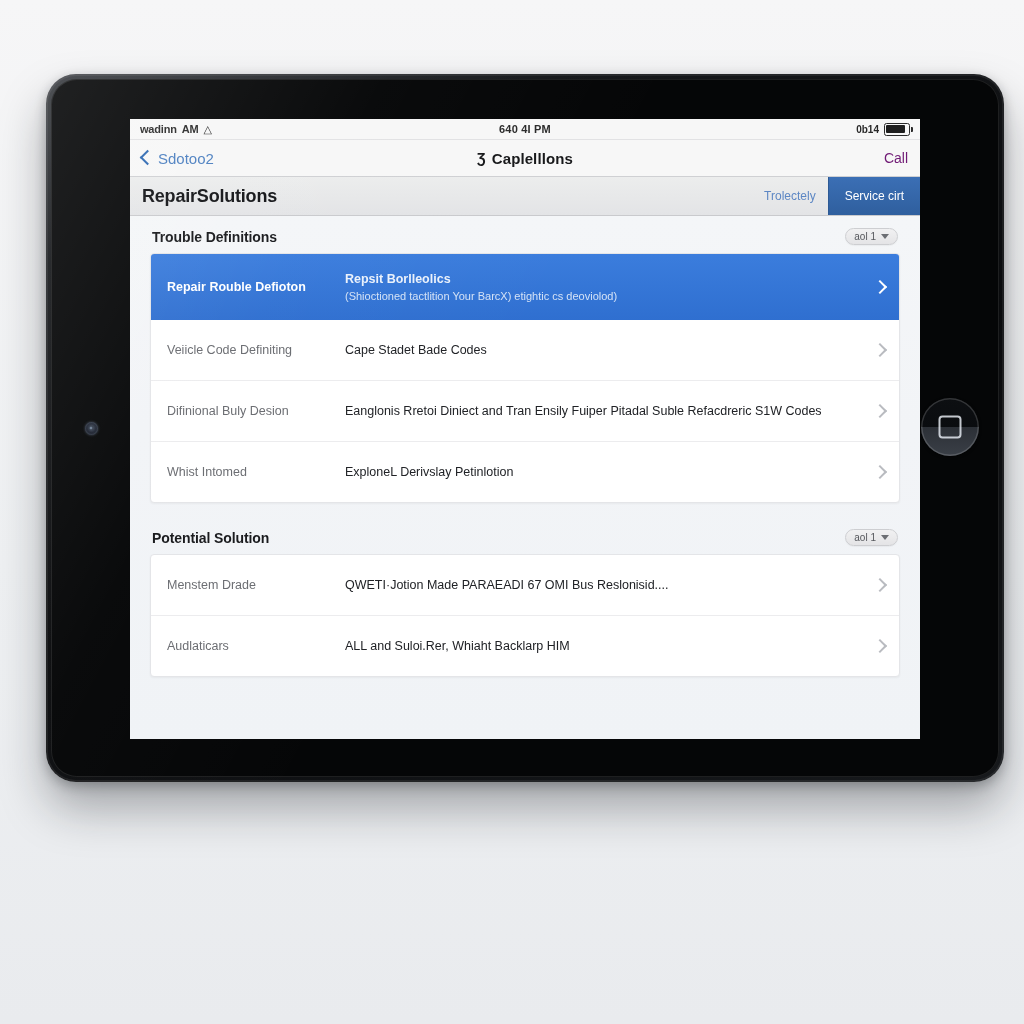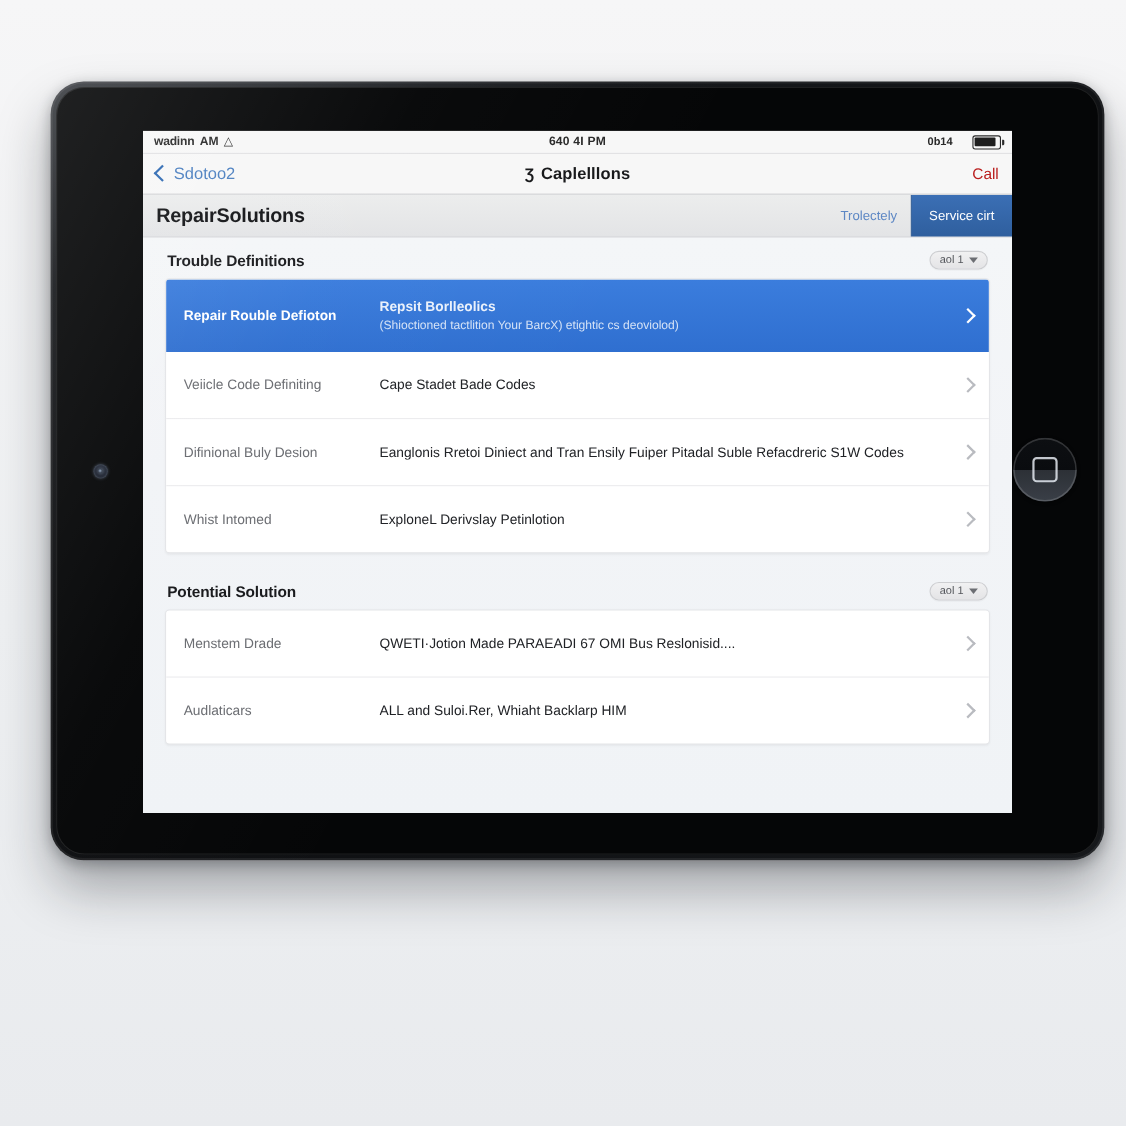--- a/index.html
+++ b/index.html
@@ -91,21 +91,21 @@
     position: relative;
     height: 20px;
     background: #f7f7f7;
     display: flex; align-items: center;
     padding: 0 10px;
     font-size: 11px; color: #2a2a2a;
     border-bottom: 1px solid #e2e2e4;
   }
   .sb-left { display:flex; align-items:center; gap:5px; }
   .sb-center { position:absolute; left:0; right:0; text-align:center; font-weight:bold; letter-spacing:.2px; }
-  .sb-right { margin-left:auto; display:flex; align-items:center; gap:18px; position:relative; z-index:2;}
+  .sb-right { margin-left:auto; display:flex; align-items:center; gap:5px; position:relative; z-index:2;}
   .sb-carrier { font-weight:bold; letter-spacing:-.2px; filter: blur(0.35px); }
   .wifi-glyph { font-size:11px; line-height:1; }
   .batt {
     width: 24px; height: 11px;
     border: 1.4px solid #2b2b2b; border-radius: 2.5px;
     position: relative; display:inline-block;
   }
   .batt::after{
     content:""; position:absolute; right:-4px; top:3px;
     width:2px; height:5px; background:#2b2b2b; border-radius:0 1px 1px 0;
@@ -130,21 +130,21 @@
     transform: rotate(45deg);
     margin-bottom: 1px;
   }
   .nav-title {
     position:absolute; left:0; right:0;
     text-align:center; font-size:15px; font-weight:bold; color:#17181a;
     letter-spacing:.1px;
     display:flex; align-items:center; justify-content:center; gap:6px;
   }
   .nav-title .lightning { font-weight:bold; font-size:14px; }
-  .nav-right { margin-left:auto; color:#b91c1c; font-size:14px; position:relative; z-index:2; cursor:pointer;}
+  .nav-right { margin-left:auto; color:#701a75; font-size:14px; position:relative; z-index:2; cursor:pointer;}
 
   
   .apptoolbar {
     height: 38px;
     background: linear-gradient(180deg,#eceded 0%, #e3e4e6 100%);
     display:flex; align-items:center;
     border-bottom: 1px solid #c9cacd;
     padding-left: 12px;
   }
   .app-title { font-size: 18px; font-weight: bold; color:#121316; letter-spacing:-.2px; }

